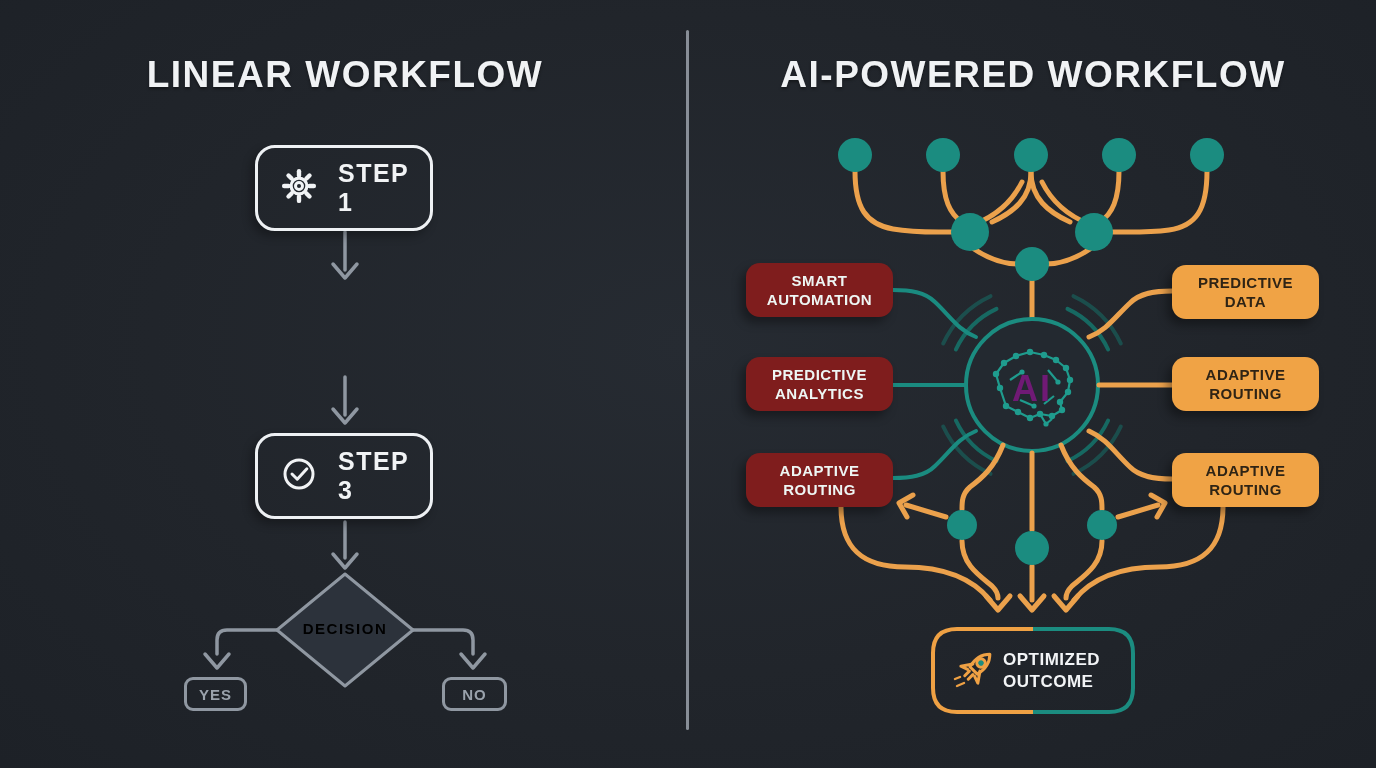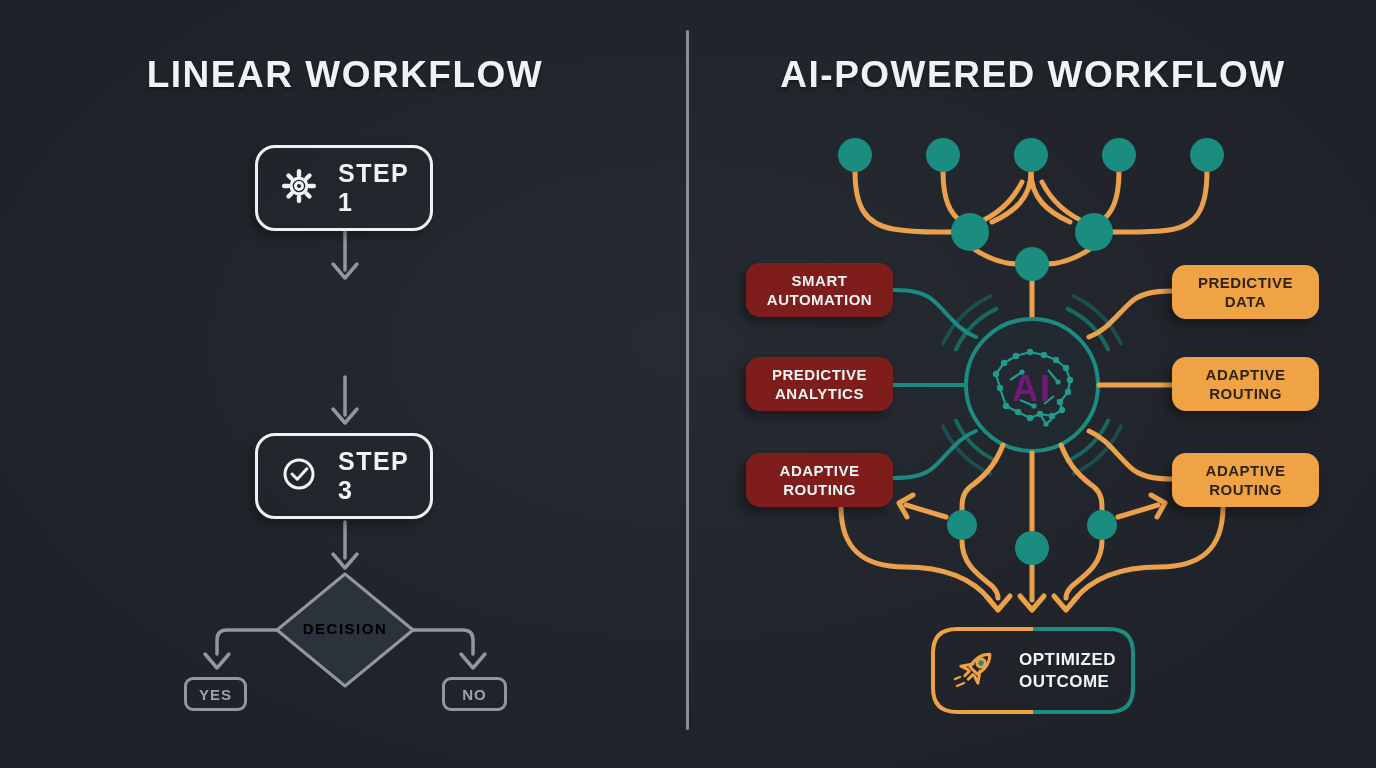--- a/index.html
+++ b/index.html
@@ -48,21 +48,21 @@
     white-space:pre-line;box-shadow:-5px 6px 10px rgba(0,0,0,.35);
   }
   .node-box.teal{left:746px;background:#7f1d1d;color:#eef6f4;}
   .node-box.orange{left:1172px;background:#f0a345;color:#2f2415;}
   .ai-core-label{
     position:absolute;left:992px;top:368px;width:80px;text-align:center;
     font-size:36px;font-weight:700;letter-spacing:2px;color:#701a75;
   }
   .outcome-box{
     position:absolute;left:933px;top:629px;width:200px;height:83px;box-sizing:border-box;
-    display:flex;align-items:center;gap:16px;padding-left:14px;
+    display:flex;align-items:center;gap:0;padding-left:14px;
   }
   .outcome-label{
     font-size:17px;font-weight:700;letter-spacing:.5px;line-height:22px;
     color:#f2f4f6;white-space:pre-line;
   }
 </style>
 </head>
 <body>
 
 <div class="stage">

